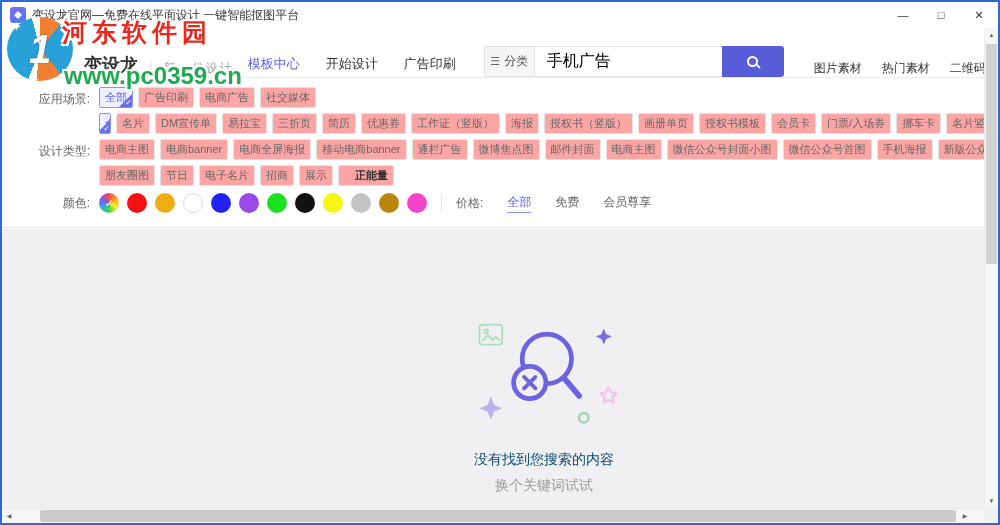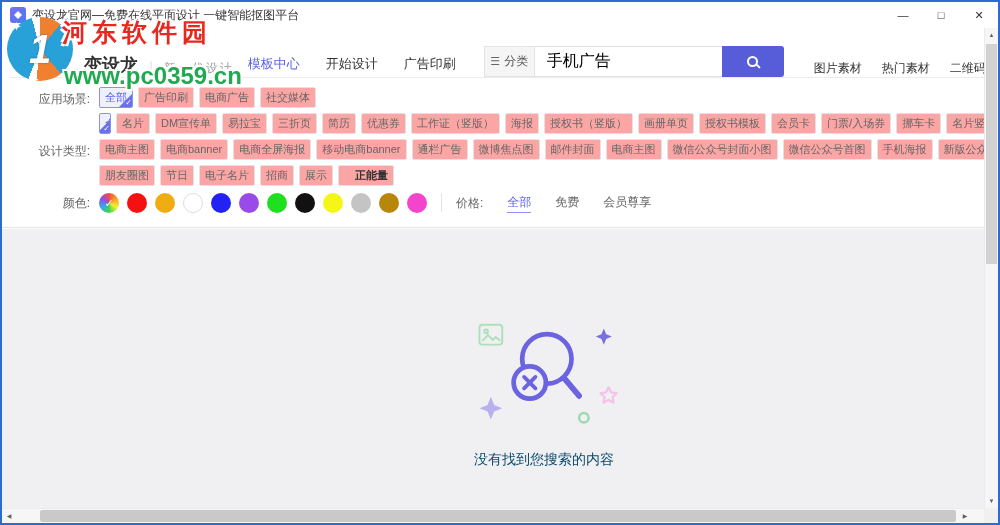--- a/index.html
+++ b/index.html
@@ -479,20 +479,21 @@
           <line x1="79" y1="61" x2="91" y2="73" stroke="#6b63e0" stroke-width="4" stroke-linecap="round"></line>
           <line x1="91" y1="61" x2="79" y2="73" stroke="#6b63e0" stroke-width="4" stroke-linecap="round"></line>
         </g>
 
         <path d="M163 10 l2.5 6 l6 2.5 l-6 2.5 l-2.5 6 l-2.5 -6 l-6 -2.5 l6 -2.5 Z" fill="#7a6fdd"></path>
         <path d="M44 82 l3.5 8.5 l8.5 3.5 l-8.5 3.5 l-3.5 8.5 l-3.5 -8.5 l-8.5 -3.5 l8.5 -3.5 Z" fill="#b9b1ef"></path>
         <path d="M168 72 l2.6 5.3 l5.9 .9 l-4.2 4.1 l1 5.8 l-5.3 -2.7 l-5.2 2.7 l1 -5.8 l-4.3 -4.1 l5.9 -.9 Z" fill="none" stroke="#f3c3e8" stroke-width="2.4" stroke-linejoin="round"></path>
         <circle cx="142" cy="104" r="5" fill="none" stroke="#9ed9b0" stroke-width="2.6"></circle>
       </svg>
       <div class="empty-text1">没有找到您搜索的内容</div>
+      <div class="empty-text2">换个关键词试试</div>
     </div>
   </div>
 
   <div class="vscroll">
     <span class="arrow up">▲</span>
     <span class="thumb"></span>
     <span class="arrow down">▼</span>
   </div>
   <div class="hscroll">
     <span class="arrow left">◀</span>

